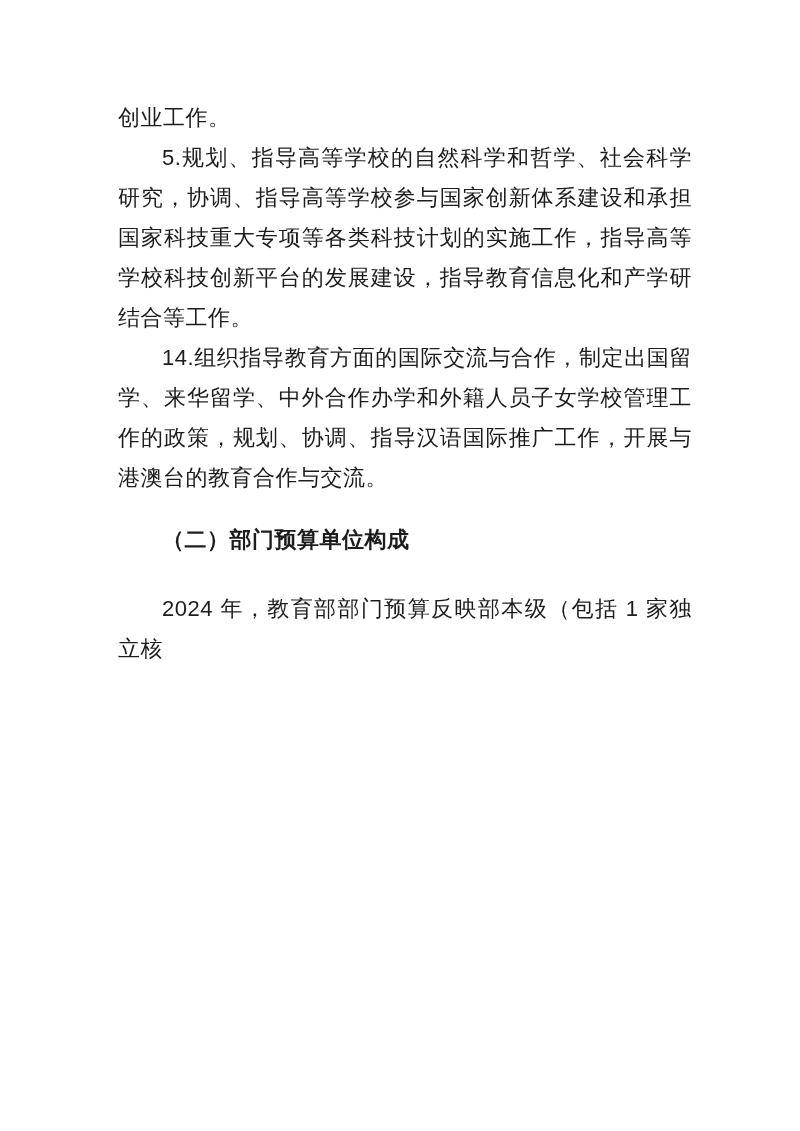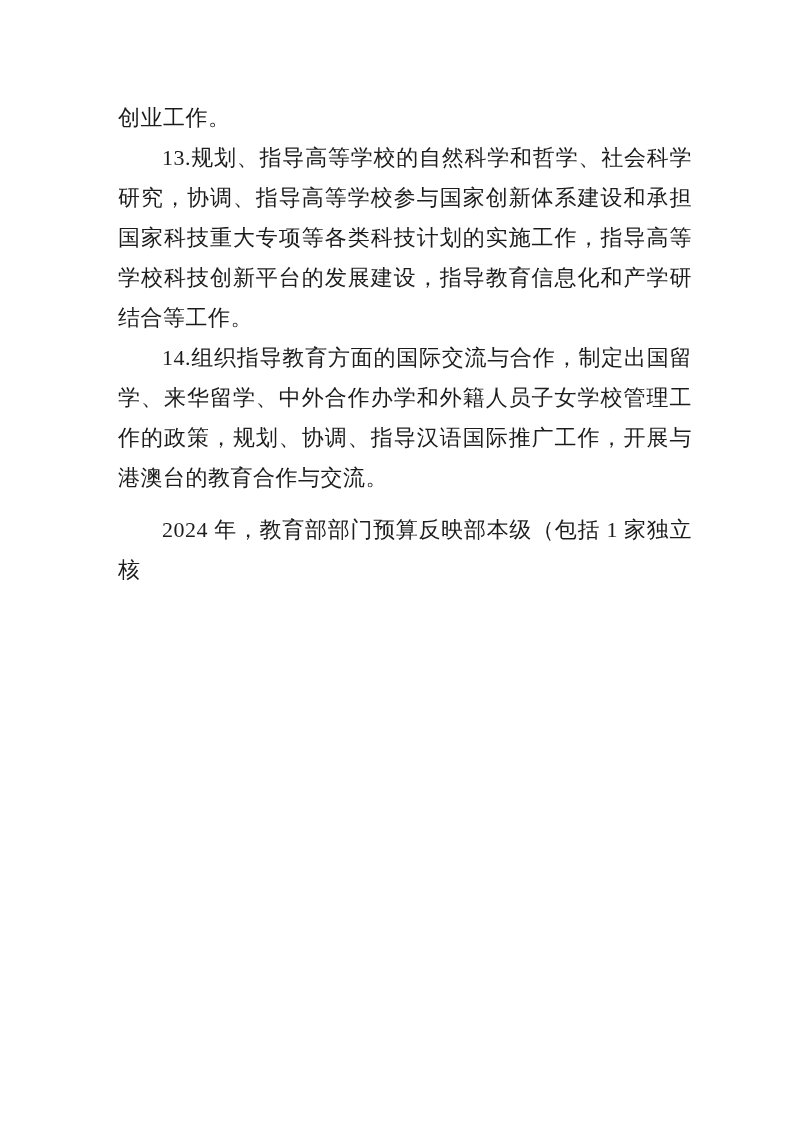--- a/index.html
+++ b/index.html
@@ -6,21 +6,21 @@
     margin: 0;
     padding: 0;
     background: #ffffff;
   }
   .page {
     position: relative;
     width: 800px;
     height: 818px;
     background: #ffffff;
     overflow: hidden;
-    font-family: Liberation Serif, serif;
+    font-family: Liberation Sans, sans-serif;
     color: #1c1c1c;
   }
   .content {
     position: absolute;
     left: 118px;
     top: 98px;
     width: 574px;
     font-size: 22px;
     line-height: 40px;
     text-align: justify;
@@ -35,37 +35,38 @@
     text-indent: 0;
   }
   .section-heading {
     margin: 22px 0 0 0;
     font-size: 22px;
     font-weight: bold;
     line-height: 40px;
     text-indent: 2em;
   }
   .closing {
-    margin-top: 12px;
+    margin-top: 29px;
   }
   .page-footer {
     position: absolute;
     left: 0;
     top: 1026px;
     width: 100%;
     text-align: center;
     font-size: 17px;
     line-height: 22px;
     color: #3a3a3a;
   }
 </style>
 </head>
 <body>
 
 <div class="page">
   <div class="content">
     <p class="para no-indent">创业工作。</p>
-    <p class="para">13.规划、指导高等学校的自然科学和哲学、社会科学研究，协调、指导高等学校参与国家创新体系建设和承担国家科技重大专项等各类科技计划的实施工作，指导高等学校科技创新平台的发展建设，指导教育信息化和产学研结合等工作。</p>
+    <p class="para">5.规划、指导高等学校的自然科学和哲学、社会科学研究，协调、指导高等学校参与国家创新体系建设和承担国家科技重大专项等各类科技计划的实施工作，指导高等学校科技创新平台的发展建设，指导教育信息化和产学研结合等工作。</p>
     <p class="para">14.组织指导教育方面的国际交流与合作，制定出国留学、来华留学、中外合作办学和外籍人员子女学校管理工作的政策，规划、协调、指导汉语国际推广工作，开展与港澳台的教育合作与交流。</p>
+    <h2 class="section-heading">（二）部门预算单位构成</h2>
     <p class="para closing">2024 年，教育部部门预算反映部本级（包括 1 家独立核</p>
   </div>
   <div class="page-footer">4</div>
 </div>
 
 </body></html>

